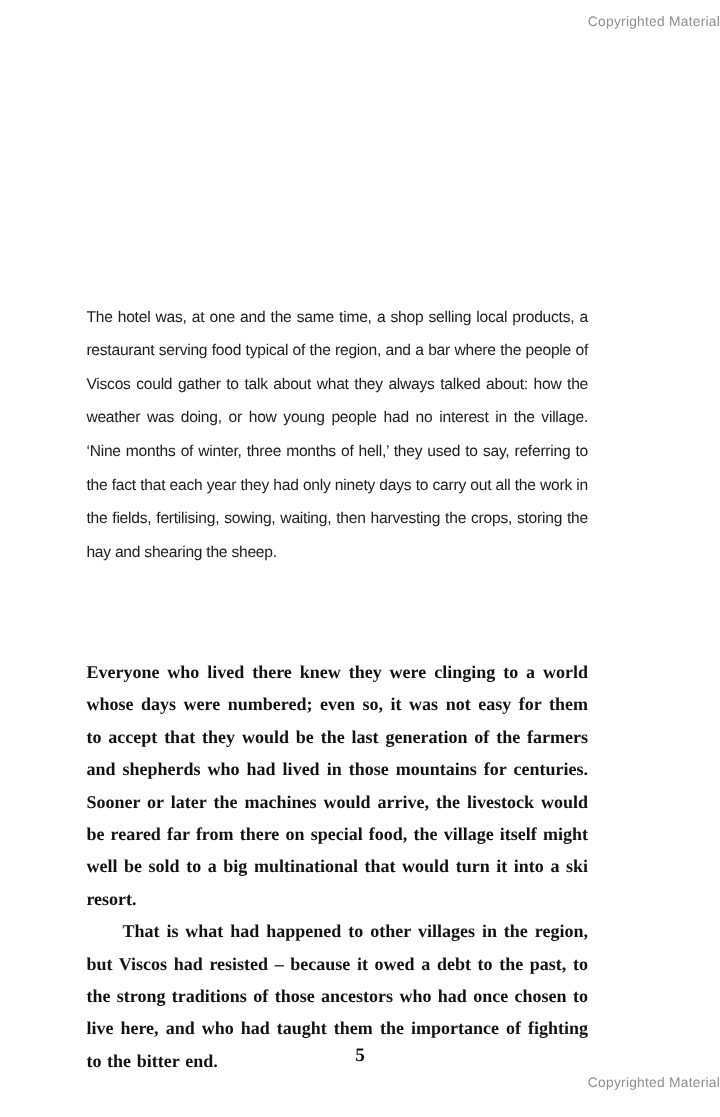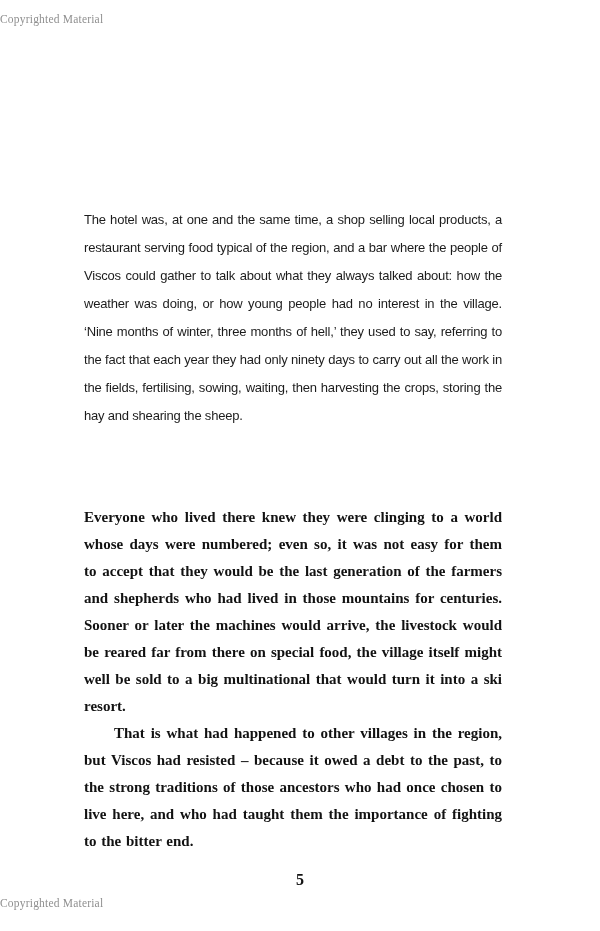--- a/index.html
+++ b/index.html
@@ -12,33 +12,34 @@
       height: 931px;
       background: #ffffff;
       position: relative;
       overflow: hidden;
       font-family: "Liberation Serif", serif;
     }
     .notice {
       position: absolute;
       left: 0;
       width: 100%;
-      text-align: left;
+      text-align: right;
       color: #8f8f8f;
-      font-family: Liberation Serif, serif;
+      font-family: Liberation Sans, sans-serif;
       font-size: 11.5px;
       letter-spacing: 0.2px;
     }
     .notice-top { top: 13px; }
     .notice-bottom { top: 897px; }
 
     .text-col {
       position: absolute;
-      left: 84px;
+      left: 72px;
       width: 418px;
+      margin-top: 44px;
     }
 
     
     .intro {
       top: 206px;
       font-family: "Liberation Sans", sans-serif;
       font-size: 13px;
       letter-spacing: -0.2px;
       line-height: 28px;
       color: #1c1c1c;

